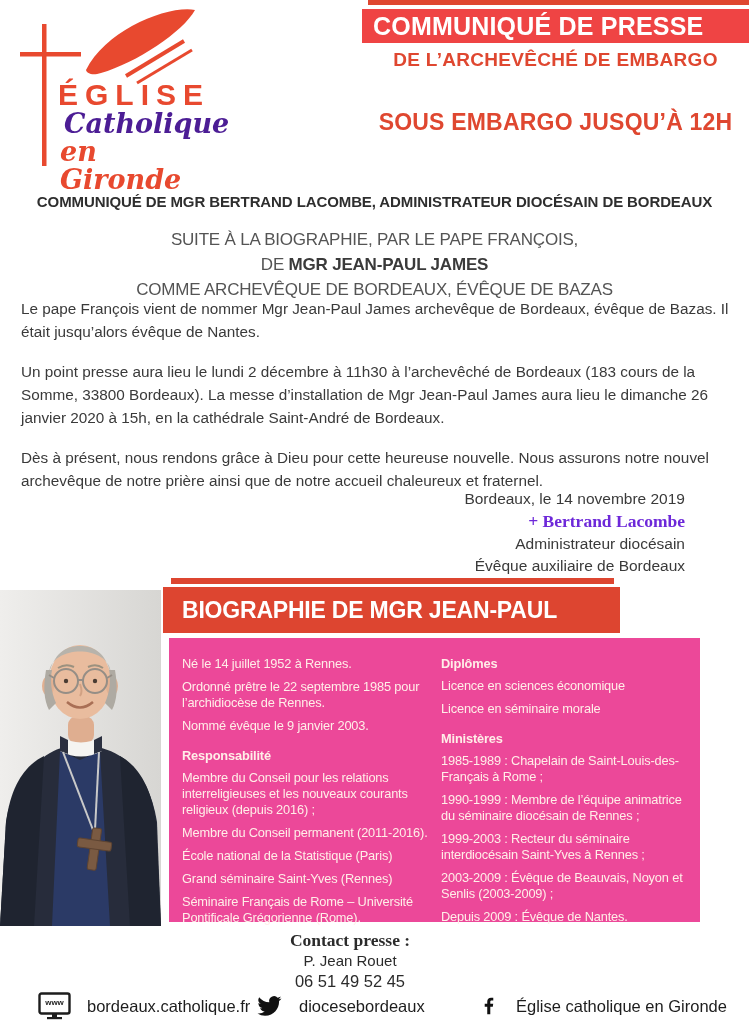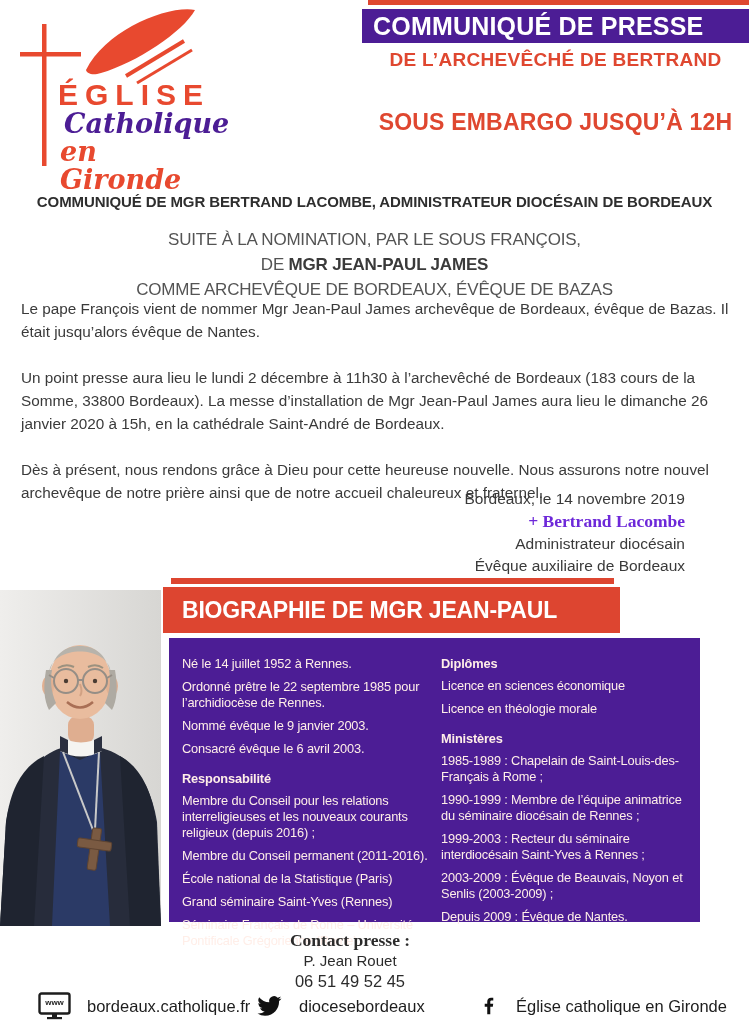--- a/index.html
+++ b/index.html
@@ -11,50 +11,50 @@
   .logo{position:absolute;left:6px;top:2px;width:200px;height:172px;}
   .logo svg{position:absolute;left:0;top:0;}
   .logo-line1{position:absolute;left:52px;top:78px;color:#e8492f;font-weight:700;
     font-size:30px;letter-spacing:7px;line-height:30px;}
   .logo-line2{position:absolute;left:58px;top:108px;color:#4c1d95;font-weight:700;
     font-family:"DejaVu Serif",serif;font-style:italic;font-size:27px;line-height:28px;}
   .logo-line3{position:absolute;left:54px;top:136px;color:#e8492f;font-weight:700;
     font-family:"DejaVu Serif",serif;font-style:italic;font-size:27px;line-height:28px;}
   
   .strip-top{position:absolute;left:368px;top:0;width:381px;height:5px;background:#df4730;}
-  .banner{position:absolute;left:362px;top:9px;width:387px;height:34px;background:#4c1d95;
+  .banner{position:absolute;left:362px;top:9px;width:387px;height:34px;background:#ef4444;
     color:#ffffff;font-weight:700;font-size:25px;line-height:34px;padding-left:11px;
     box-sizing:border-box;letter-spacing:.2px;}
   .banner-sub{position:absolute;left:362px;top:49px;width:387px;text-align:center;
     color:#df4730;font-size:19px;font-weight:600;letter-spacing:.3px;}
   .embargo{position:absolute;left:362px;top:109px;width:387px;text-align:center;
     color:#df4730;font-size:23px;font-weight:800;letter-spacing:.2px;}
   
   .headline{position:absolute;left:10px;top:193px;width:729px;text-align:center;
     color:#2e2e2e;font-weight:700;font-size:15px;letter-spacing:-0.1px;}
   .subhead{position:absolute;left:0;top:227px;width:749px;text-align:center;
     color:#545454;font-size:17px;line-height:25px;letter-spacing:-0.2px;}
   .subhead .name{font-weight:700;color:#3a3a3a;}
   
   .bodytext{position:absolute;left:21px;top:297px;width:710px;color:#3a3a3a;
     font-size:15.3px;line-height:23px;}
   .bodytext p{margin:0 0 12px 0;}
-  .bodytext p + p{margin-top:23px;}
+  .bodytext p + p{margin-top:17px;}
   
   .signature{position:absolute;right:64px;top:488px;text-align:right;color:#3a3a3a;
     font-size:15.5px;line-height:22px;}
   .signature .sig-name{font-family:"Liberation Serif",serif;font-weight:700;
     font-size:17.5px;color:#6d28d9;line-height:23px;}
   
   .bio-strip{position:absolute;left:171px;top:578px;width:443px;height:6px;background:#dd4530;}
   .bio-band{position:absolute;left:163px;top:587px;width:457px;height:46px;background:#dd4530;
     color:#ffffff;font-weight:700;font-size:23px;line-height:46px;padding-left:19px;
     box-sizing:border-box;letter-spacing:-0.2px;}
   .bio-photo{position:absolute;left:0;top:590px;width:161px;height:336px;}
-  .bio-panel{position:absolute;left:169px;top:638px;width:531px;height:284px;background:#4c1d95;}
+  .bio-panel{position:absolute;left:169px;top:638px;width:531px;height:284px;background:#ec4899;}
   .bio-col{position:absolute;top:18px;color:#ffeee8;font-size:12.8px;line-height:16px;
     letter-spacing:-0.15px;}
   .bio-col1{left:13px;width:250px;}
   .bio-col2{left:272px;width:252px;}
   .bio-col p{margin:0 0 7px 0;}
   .bio-col .sec{font-weight:700;margin:14px 0 6px 0;}
   .bio-col .sec:first-child{margin-top:0;}
   
   .contact{position:absolute;left:0;top:930px;width:700px;text-align:center;color:#2b2b2b;}
   .contact .c-title{font-family:"Liberation Serif",serif;font-weight:700;font-size:17.5px;
@@ -85,27 +85,27 @@
       <line x1="120" y1="74" x2="178" y2="39" stroke="#e8492f" stroke-width="4"></line>
       <line x1="131" y1="81" x2="186" y2="48" stroke="#e8492f" stroke-width="3"></line>
     </svg>
     <div class="logo-line1">ÉGLISE</div>
     <div class="logo-line2">Catholique</div>
     <div class="logo-line3">en Gironde</div>
   </div>
 
   <div class="strip-top"></div>
   <div class="banner">COMMUNIQUÉ DE PRESSE</div>
-  <div class="banner-sub">DE L’ARCHEVÊCHÉ DE BERTRAND</div>
+  <div class="banner-sub">DE L’ARCHEVÊCHÉ DE EMBARGO</div>
   <div class="embargo">SOUS EMBARGO JUSQU’À 12H</div>
 
   <div class="headline">COMMUNIQUÉ DE MGR BERTRAND LACOMBE, ADMINISTRATEUR DIOCÉSAIN DE BORDEAUX</div>
 
   <div class="subhead">
-    <div>SUITE À LA NOMINATION, PAR LE SOUS FRANÇOIS,</div>
+    <div>SUITE À LA BIOGRAPHIE, PAR LE PAPE FRANÇOIS,</div>
     <div><span>DE </span><span class="name">MGR JEAN-PAUL JAMES</span></div>
     <div>COMME ARCHEVÊQUE DE BORDEAUX, ÉVÊQUE DE BAZAS</div>
   </div>
 
   <div class="bodytext">
     <p>Le pape François vient de nommer Mgr Jean-Paul James archevêque de Bordeaux, évêque de Bazas. Il était jusqu’alors évêque de Nantes.</p>
     <p>Un point presse aura lieu le lundi 2 décembre à 11h30 à l’archevêché de Bordeaux (183 cours de la Somme, 33800 Bordeaux). La messe d’installation de Mgr Jean-Paul James aura lieu le dimanche 26 janvier 2020 à 15h, en la cathédrale Saint-André de Bordeaux.</p>
     <p>Dès à présent, nous rendons grâce à Dieu pour cette heureuse nouvelle. Nous assurons notre nouvel archevêque de notre prière ainsi que de notre accueil chaleureux et fraternel.</p>
   </div>
 
@@ -169,32 +169,31 @@
       <rect x="90" y="238" width="9" height="42" rx="2"></rect>
       <rect x="77" y="250" width="34" height="9" rx="2"></rect>
     </g>
   </svg>
 
   <div class="bio-panel">
     <div class="bio-col bio-col1">
       <p>Né le 14 juillet 1952 à Rennes.</p>
       <p>Ordonné prêtre le 22 septembre 1985 pour l’archidiocèse de Rennes.</p>
       <p>Nommé évêque le 9 janvier 2003.</p>
-      <p>Consacré évêque le 6 avril 2003.</p>
       <p class="sec">Responsabilité</p>
       <p>Membre du Conseil pour les relations interreligieuses et les nouveaux courants religieux (depuis 2016) ;</p>
       <p>Membre du Conseil permanent (2011-2016).</p>
       <p>École national de la Statistique (Paris)</p>
       <p>Grand séminaire Saint-Yves (Rennes)</p>
       <p>Séminaire Français de Rome – Université Pontificale Grégorienne (Rome).</p>
     </div>
     <div class="bio-col bio-col2">
       <p class="sec">Diplômes</p>
       <p>Licence en sciences économique</p>
-      <p>Licence en théologie morale</p>
+      <p>Licence en séminaire morale</p>
       <p class="sec">Ministères</p>
       <p>1985-1989 : Chapelain de Saint-Louis-des-Français à Rome ;</p>
       <p>1990-1999 : Membre de l’équipe animatrice du séminaire diocésain de Rennes ;</p>
       <p>1999-2003 : Recteur du séminaire interdiocésain Saint-Yves à Rennes ;</p>
       <p>2003-2009 : Évêque de Beauvais, Noyon et Senlis (2003-2009) ;</p>
       <p>Depuis 2009 : Évêque de Nantes.</p>
     </div>
   </div>
 
   <div class="contact">

